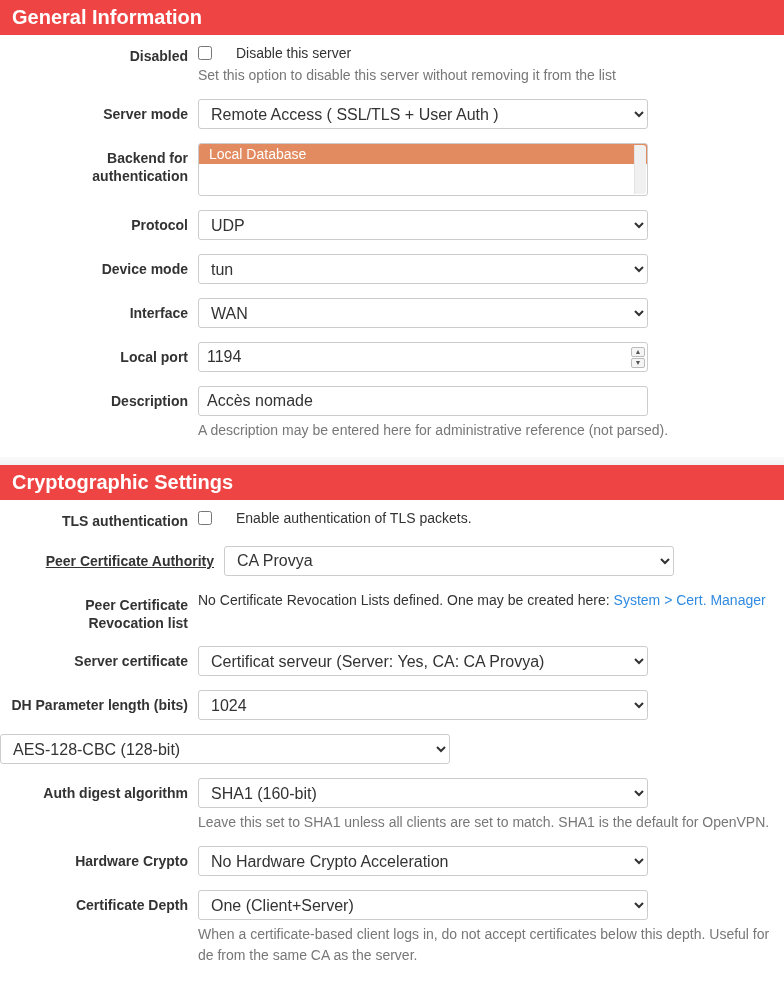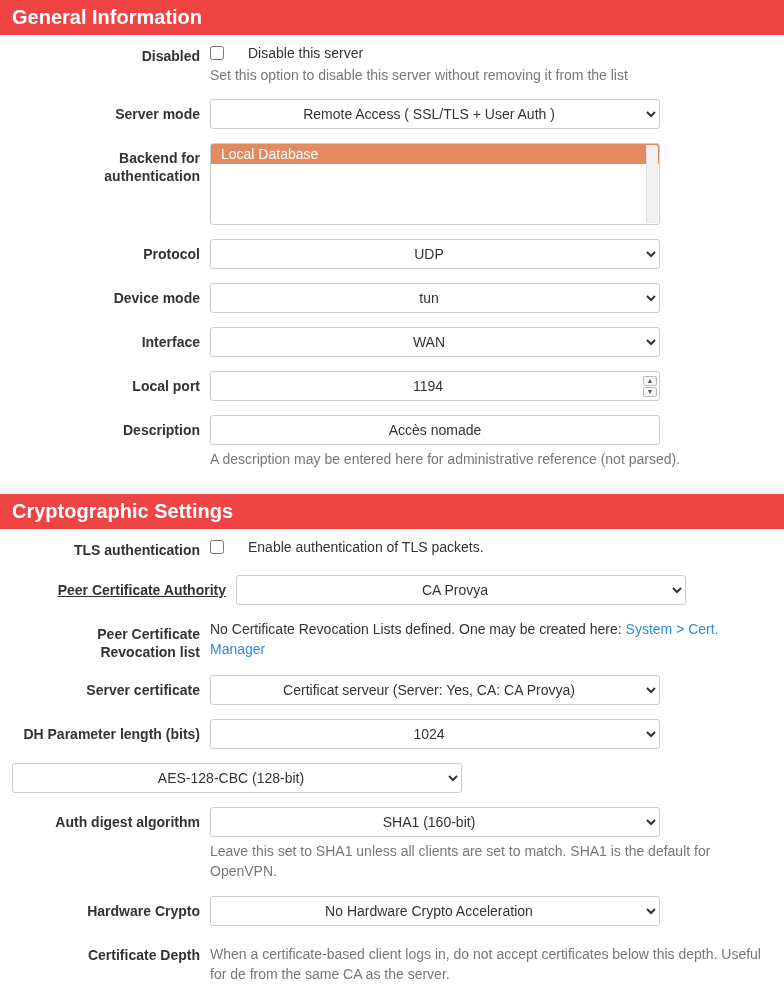--- a/index.html
+++ b/index.html
@@ -16,21 +16,21 @@
     background: #ef4444;
     color: #fff;
     padding: 6px 12px;
     font-size: 20px;
     font-weight: 600;
   }
   .panel-body { padding: 0; }
   .form-group {
     display: flex;
     align-items: flex-start;
-    padding: 6px 12px;
+    padding: 6px 0;
   }
   .form-group + .form-group { margin-top: 2px; }
   .col-label {
     width: 198px;
     flex: 0 0 198px;
     text-align: right;
     padding: 6px 10px 0 10px;
     font-weight: 700;
     color: #333;
     font-size: 14px;
@@ -52,29 +52,28 @@
     line-height: 1.45;
   }
   .help a { color: #2f8ae0; text-decoration: none; }
   select.form-control, input.form-control {
     width: 450px;
     max-width: 450px;
     height: 30px;
     border: 1px solid #ccc;
     border-radius: 3px;
     background: #fff;
-    font-size: 14px;
+    font-size: 16px;
     padding: 3px 8px;
     color: #333;
-    text-align: center;
   }
   
   .listbox {
     width: 450px;
-    height: 82px;
+    height: 53px;
     border: 1px solid #ccc;
     border-radius: 3px;
     background: #fff;
     overflow: hidden;
     position: relative;
   }
   .listbox-option {
     padding: 2px 10px;
     font-size: 14px;
     color: #fff;
@@ -295,18 +294,21 @@
       <div class="col-control">
         <select class="native form-control">
           <option>No Hardware Crypto Acceleration</option>
         </select>
       </div>
     </div>
 
     <div class="form-group">
       <div class="col-label">Certificate Depth</div>
       <div class="col-control">
+        <select class="native form-control">
+          <option>One (Client+Server)</option>
+        </select>
         <div class="help truncate">When a certificate-based client logs in, do not accept certificates below this depth. Useful for de from the same CA as the server.</div>
       </div>
     </div>
 
   </div>
 </div>
 
 </body></html>

